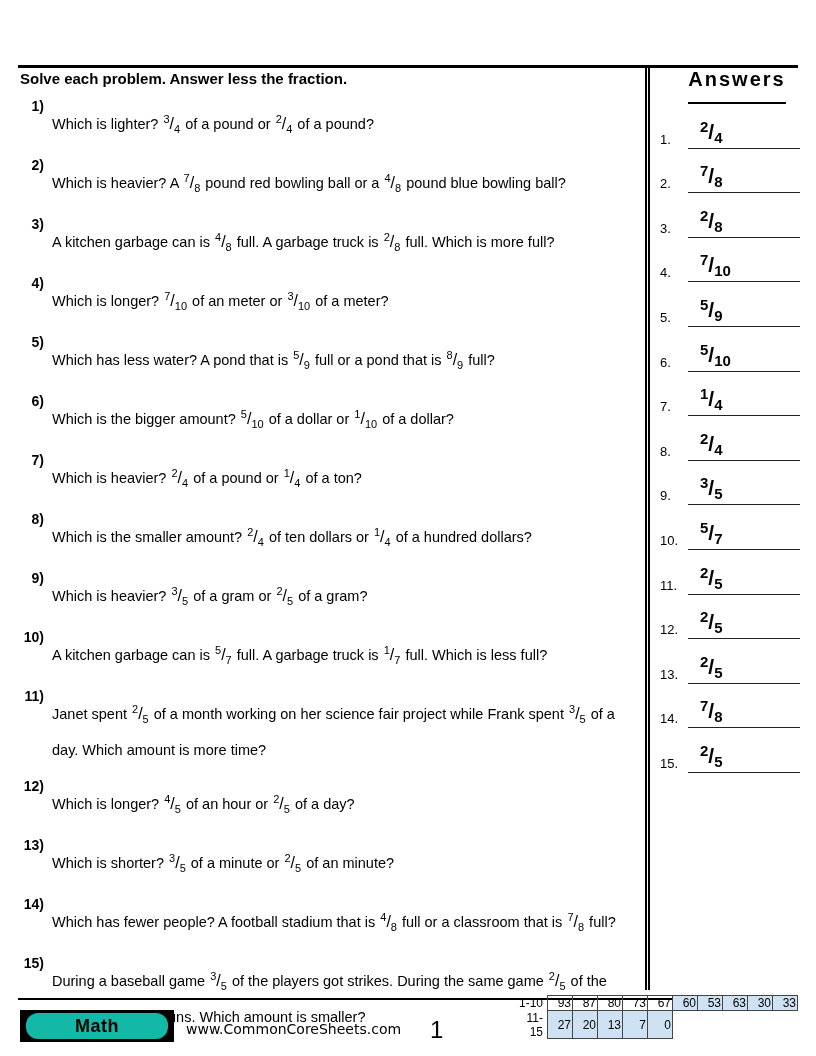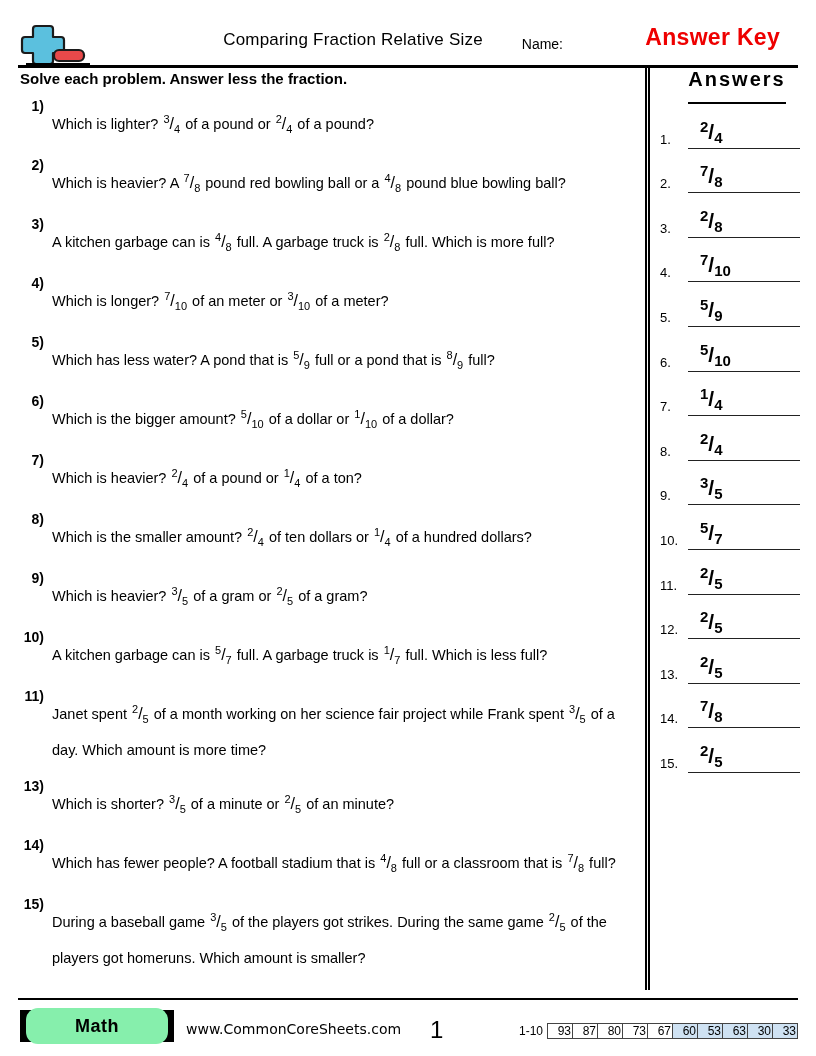--- a/index.html
+++ b/index.html
@@ -128,22 +128,22 @@
     position: absolute; left: 18px; right: 18px; bottom: 56px;
     height: 2px; background: #000;
   }
   .math-badge {
     position: absolute; left: 20px; bottom: 14px;
     width: 154px; height: 32px;
     background: #000;
     display: flex; align-items: center; justify-content: center;
   }
   .math-pill {
-    width: 142px; height: 36px;
-    background: #86efac;
+    width: 142px; height: 26px;
+    background: #14b8a6;
     border-radius: 12px;
     display: flex; align-items: center; justify-content: center;
     font-size: 18px; font-weight: bold;
     letter-spacing: .5px;
   }
   .site-url {
     position: absolute; left: 186px; bottom: 19px;
     font-size: 14px;
     font-family: "DejaVu Sans", sans-serif;
   }
@@ -172,34 +172,20 @@
     padding-right: 4px;
   }
   .score td.blue { background: #cfe2f3; }
   .score td.blank { border: none; background: transparent; }
 </style>
 </head>
 <body>
 
 <div class="page">
 
-  <div class="header">
-
-    <div class="logo">
-      <svg width="72" height="44" viewBox="0 0 72 44">
-        <path d="M18 4 h14 a3 3 0 0 1 3 3 v8 h8 a3 3 0 0 1 3 3 v10 a3 3 0 0 1 -3 3 h-8 v8 a3 3 0 0 1 -3 3 h-14 a3 3 0 0 1 -3 -3 v-8 h-8 a3 3 0 0 1 -3 -3 v-10 a3 3 0 0 1 3 -3 h8 v-8 a3 3 0 0 1 3 -3 z" fill="#5bc0de" stroke="#1b1b1b" stroke-width="2.2" stroke-linejoin="round"></path>
-        <rect x="36" y="28" width="30" height="11" rx="5" fill="#e8494a" stroke="#1b1b1b" stroke-width="2.2"></rect>
-        <rect x="8" y="41" width="64" height="2.4" fill="#000"></rect>
-      </svg>
-    </div>
-
-    <div class="title">Comparing Fraction Relative Size</div>
-    <div class="name-label">Name:</div>
-    <div class="answer-key">Answer Key</div>
-  </div>
 
   <div class="hr-top"></div>
 
   <div class="directions">Solve each problem. Answer less the fraction.</div>
 
   <div class="divider"></div>
 
   <div class="problems">
       <div class="problem">
         <div class="pnum">1)</div>
@@ -237,20 +223,24 @@
         <div class="pnum">9)</div>
         <div class="ptext">Which is heavier? <span class="frac"><span class="num">3</span><span class="sl">/</span><span class="den">5</span></span> of a gram or <span class="frac"><span class="num">2</span><span class="sl">/</span><span class="den">5</span></span> of a gram?</div>
       </div>
       <div class="problem">
         <div class="pnum">10)</div>
         <div class="ptext">A kitchen garbage can is <span class="frac"><span class="num">5</span><span class="sl">/</span><span class="den">7</span></span> full. A garbage truck is <span class="frac"><span class="num">1</span><span class="sl">/</span><span class="den">7</span></span> full. Which is less full?</div>
       </div>
       <div class="problem">
         <div class="pnum">11)</div>
         <div class="ptext">Janet spent <span class="frac"><span class="num">2</span><span class="sl">/</span><span class="den">5</span></span> of a month working on her science fair project while Frank spent <span class="frac"><span class="num">3</span><span class="sl">/</span><span class="den">5</span></span> of a day. Which amount is more time?</div>
+      </div>
+      <div class="problem">
+        <div class="pnum">12)</div>
+        <div class="ptext">Which is longer? <span class="frac"><span class="num">4</span><span class="sl">/</span><span class="den">5</span></span> of an hour or <span class="frac"><span class="num">2</span><span class="sl">/</span><span class="den">5</span></span> of a day?</div>
       </div>
       <div class="problem">
         <div class="pnum">13)</div>
         <div class="ptext">Which is shorter? <span class="frac"><span class="num">3</span><span class="sl">/</span><span class="den">5</span></span> of a minute or <span class="frac"><span class="num">2</span><span class="sl">/</span><span class="den">5</span></span> of an minute?</div>
       </div>
       <div class="problem">
         <div class="pnum">14)</div>
         <div class="ptext">Which has fewer people? A football stadium that is <span class="frac"><span class="num">4</span><span class="sl">/</span><span class="den">8</span></span> full or a classroom that is <span class="frac"><span class="num">7</span><span class="sl">/</span><span class="den">8</span></span> full?</div>
       </div>
       <div class="problem">
@@ -358,16 +348,29 @@
           <td>87</td>
           <td>80</td>
           <td>73</td>
           <td>67</td>
           <td class="blue">60</td>
           <td class="blue">53</td>
           <td class="blue">63</td>
           <td class="blue">30</td>
           <td class="blue">33</td>
         </tr>
+        <tr>
+          <td class="rowlab">11-15</td>
+          <td class="blue">27</td>
+          <td class="blue">20</td>
+          <td class="blue">13</td>
+          <td class="blue">7</td>
+          <td class="blue">0</td>
+          <td class="blank"></td>
+          <td class="blank"></td>
+          <td class="blank"></td>
+          <td class="blank"></td>
+          <td class="blank"></td>
+        </tr>
       </tbody>
   </table>
 
 </div>
 
 </body></html>

